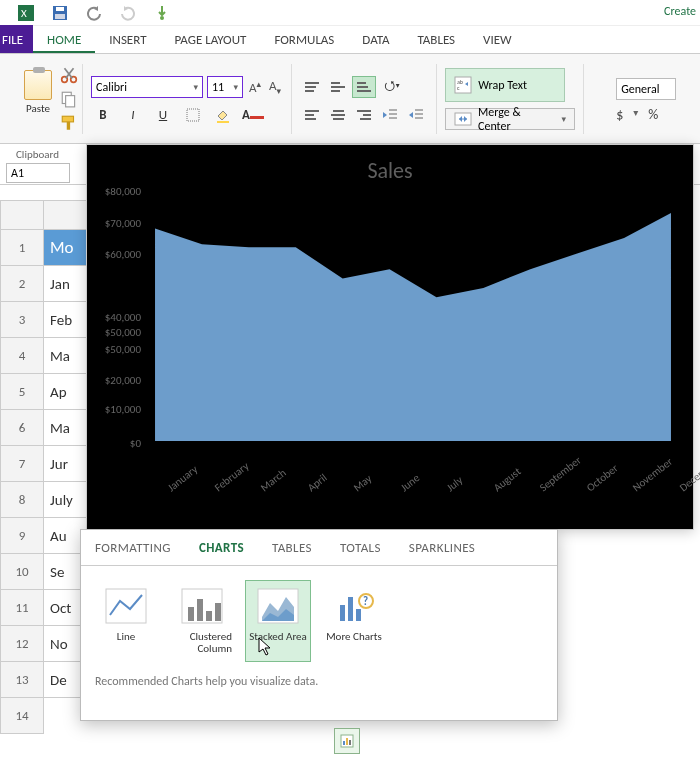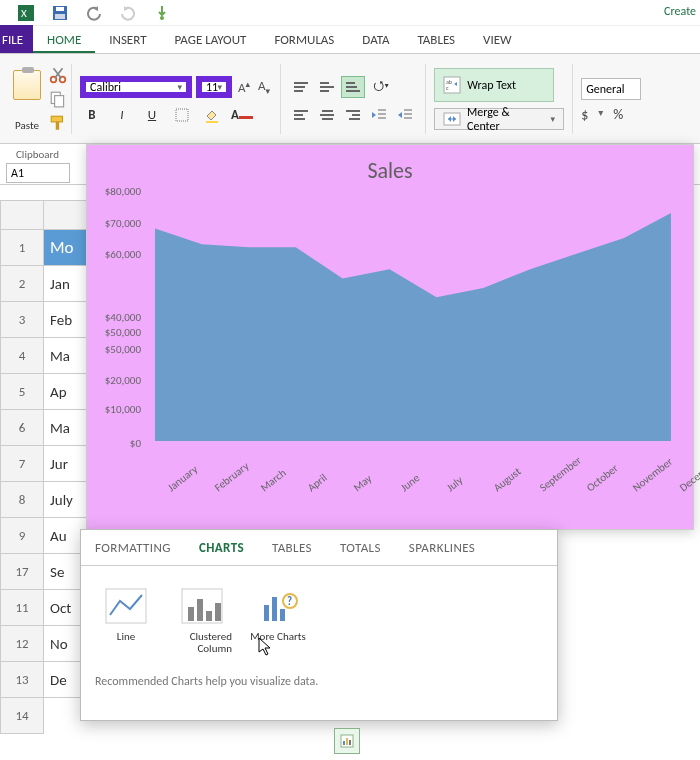--- a/index.html
+++ b/index.html
@@ -17,56 +17,56 @@
   .ribbon { height: 90px; background:#f7f7f7; border-bottom:1px solid #ccc; display:flex; align-items:center; position:relative; }
   .paste-btn { display:flex; flex-direction:column; align-items:center; gap:2px; }
   .paste-icon { width:28px; height:30px; border:1px solid #d5a24a; background:linear-gradient(#fff9ea,#fbe9b6); border-radius:2px; position:relative;}
   .paste-icon::before{content:""; position:absolute; top:-4px; left:8px; width:12px; height:6px; background:#b0b0b0; border-radius:2px;}
   .paste-text{ font-size:11px; color:#333;}
   .clip-small { display:flex; flex-direction:column; gap:6px; margin-left:4px;}
   .clip-small .slot{width:18px;height:18px;}
   .ribbon-sep{width:1px;height:70px;background:#ddd;margin:0 4px;}
   .font-group { display:flex; flex-direction:column; gap:6px; padding:4px 4px 0 4px;}
   .font-row{display:flex; gap:4px; align-items:center;}
-  .combo { height:22px; border:6px solid #6d28d9; background:#fff; font-size:12px; display:flex;align-items:center; padding:0 4px; position:relative;}
+  .combo { height:22px; border:1px solid #6d28d9; background:#fff; font-size:12px; display:flex;align-items:center; padding:0 4px; position:relative;}
   .combo.font{width:112px;}
   .combo.size{width:36px;}
   .combo::after{content:"\25BE"; position:absolute; right:4px; font-size:9px; color:#666;}
   .aA {font-size:13px; color:#555; padding:0 2px;}
   .style-row{display:flex; gap:6px; align-items:center;}
   .btn-sq{width:24px;height:22px;border:1px solid transparent;display:flex;align-items:center;justify-content:center;font-size:13px;color:#333;}
   .btn-sq.bold{font-weight:bold;}
   .btn-sq.italic{font-style:italic;}
   .btn-sq.under{text-decoration:underline;}
   .align-group{display:flex;flex-direction:column;gap:6px;padding:4px 4px 0 4px;}
   .align-row{display:flex;gap:2px;}
   .align-btn{width:24px;height:22px;border:1px solid transparent;display:flex;flex-direction:column;justify-content:center;gap:2px;padding:4px;}
   .align-btn.on{background:#c7e8cf;border:1px solid #7fbf8f;}
   .line{height:2px;background:#666;}
   .line.s{width:60%;} .line.m{width:80%;} .line.l{width:100%;}
   .wrap-group{display:flex;flex-direction:column;gap:6px;padding:4px;}
   .wrap-btn{height:34px;border:1px solid #a8cbb2;background:#d7f0de;display:flex;align-items:center;gap:6px;padding:0 8px;font-size:12px;width:120px;}
   .merge-btn{height:22px;border:1px solid #bbb;background:#f3f3f3;display:flex;align-items:center;gap:6px;padding:0 8px;font-size:12px;width:130px;}
-  .num-group{display:flex;flex-direction:column;gap:6px;padding:4px 4px 0 4px;align-items:flex-start;}
+  .num-group{display:flex;flex-direction:column;gap:6px;padding:4px 4px 0 4px;align-items:flex-start;margin-left:24px;}
   .general{height:22px;border:1px solid #bbb;background:#fff;font-size:12px;width:60px;padding:0 4px;display:flex;align-items:center;}
   .sym-row{display:flex;gap:10px;font-size:14px;color:#444;}
   
   .namebar{height:24px;display:flex;align-items:center;border-bottom:1px solid #ccc;margin-top:24px;}
   .namebox{width:64px;height:20px;border:1px solid #bbb;margin-left:6px;font-size:12px;display:flex;align-items:center;padding:0 4px;}
   
   .grid-area{position:absolute;top:200px;left:0;width:700px;height:560px;}
   .rowhdr-col{position:absolute;left:0;top:0;width:44px;}
   .corner{height:30px;border:1px solid #ccc;background:#f3f3f3;}
   .rowhdr{height:36px;border:1px solid #ccc;border-top:none;background:#f3f3f3;display:flex;align-items:center;justify-content:center;font-size:13px;color:#666;}
   .colA{position:absolute;left:44px;top:0;width:140px;}
   .coltop{height:30px;border:1px solid #ccc;border-left:none;background:#f3f3f3;}
   .cellA{height:36px;border:1px solid #ccc;border-top:none;border-left:none;display:flex;align-items:center;padding:0 6px;font-size:15px;color:#333;white-space:nowrap;overflow:hidden;}
   .cellA.header{background:#5a9bd5;color:#fff;font-size:17px;}
   
-  .chart-overlay{position:absolute;left:86px;top:144px;width:608px;height:386px;background:#f0abfc;border:1px solid #ccc;box-shadow:0 2px 12px rgba(0,0,0,0.2);z-index:4;}
+  .chart-overlay{position:absolute;left:86px;top:144px;width:608px;height:386px;background:#000000;border:1px solid #ccc;box-shadow:0 2px 12px rgba(0,0,0,0.2);z-index:4;}
   .chart-title{text-align:center;font-size:22px;color:#5f5f5f;padding:12px 0 6px 0;font-weight:400;}
   .chart-body{position:absolute;left:60px;right:14px;top:46px;bottom:88px;}
   .y-axis{position:absolute;left:0;top:46px;bottom:88px;width:60px;}
   .y-tick{position:absolute;right:6px;font-size:11px;color:#666;transform:translateY(-50%);}
   .x-axis{position:absolute;left:60px;right:14px;bottom:4px;height:80px;}
   .x-tick{position:absolute;bottom:28px;font-size:11px;color:#666;transform:rotate(-38deg);transform-origin:left top;}
   svg.area{width:100%;height:100%;}
   
   .qa-bubble{position:absolute;left:80px;top:529px;width:478px;height:192px;background:#fff;border:1px solid #bbb;box-shadow:0 4px 16px rgba(0,0,0,0.25);z-index:5;}
   .qa-tabs{display:flex;gap:0;border-bottom:1px solid #ccc;}
@@ -131,21 +131,21 @@
   <div class="tab">INSERT</div>
   <div class="tab">PAGE LAYOUT</div>
   <div class="tab">FORMULAS</div>
   <div class="tab">DATA</div>
   <div class="tab">TABLES</div>
   <div class="tab">VIEW</div>
 </div>
 
 <div class="ribbon">
   <div style="display:flex;">
-    <div class="paste-btn" style="margin:4px 4px 0 13px;justify-content:space-between;">
+    <div class="paste-btn" style="margin:4px 4px 0 24px;">
       <div class="paste-icon"></div>
       <div class="paste-text">Paste</div>
     </div>
     <div class="clip-small">
       <span class="slot"><svg viewBox="0 0 16 16">
             <circle cx="4" cy="12" r="2.5" fill="none" stroke="#cc5c2f" stroke-width="1.5"></circle>
             <circle cx="12" cy="12" r="2.5" fill="none" stroke="#cc5c2f" stroke-width="1.5"></circle>
             <line x1="5" y1="11" x2="12" y2="2" stroke="#888" stroke-width="1.5"></line>
             <line x1="11" y1="11" x2="4" y2="2" stroke="#888" stroke-width="1.5"></line>
           </svg></span>
@@ -292,21 +292,21 @@
     <div id="rowhdrs">
         <div class="rowhdr">1</div>
         <div class="rowhdr">2</div>
         <div class="rowhdr">3</div>
         <div class="rowhdr">4</div>
         <div class="rowhdr">5</div>
         <div class="rowhdr">6</div>
         <div class="rowhdr">7</div>
         <div class="rowhdr">8</div>
         <div class="rowhdr">9</div>
-        <div class="rowhdr">17</div>
+        <div class="rowhdr">10</div>
         <div class="rowhdr">11</div>
         <div class="rowhdr">12</div>
         <div class="rowhdr">13</div>
         <div class="rowhdr">14</div>
       </div>
   </div>
   <div class="colA">
     <div class="coltop"></div>
     <div class="cellA header">Mo</div>
     <div id="colAvals">
@@ -381,20 +381,28 @@
       <div class="qa-opt">
         <div class="qa-icon"><svg width="44" height="38">
             <rect x="2" y="2" width="40" height="34" fill="#fff" stroke="#ccc"></rect>
             <rect x="8" y="20" width="6" height="14" fill="#888"></rect>
             <rect x="17" y="12" width="6" height="22" fill="#888"></rect>
             <rect x="26" y="24" width="6" height="10" fill="#888"></rect>
             <rect x="35" y="16" width="6" height="18" fill="#888"></rect>
           </svg></div>
         <div class="lbl">Clustered Column</div>
       </div>
+      <div class="qa-opt sel">
+        <div class="qa-icon"><svg width="44" height="38">
+            <rect x="2" y="2" width="40" height="34" fill="#fff" stroke="#ccc"></rect>
+            <polygon points="6,30 14,16 22,24 30,10 38,20 38,34 6,34" fill="#9ab8d4"></polygon>
+            <polygon points="6,34 14,26 22,30 30,22 38,28 38,34" fill="#6d9dcb"></polygon>
+          </svg></div>
+        <div class="lbl">Stacked Area</div>
+      </div>
       <div class="qa-opt">
         <div class="qa-icon"><svg width="44" height="38">
             <rect x="8" y="18" width="5" height="16" fill="#5b8cc6"></rect>
             <rect x="16" y="10" width="5" height="24" fill="#5b8cc6"></rect>
             <rect x="24" y="22" width="5" height="12" fill="#5b8cc6"></rect>
             <circle cx="34" cy="14" r="7" fill="#fff" stroke="#e6b84c" stroke-width="2"></circle>
             <text x="31" y="18" font-size="11" fill="#4a7ab0" font-weight="bold">?</text>
           </svg></div>
         <div class="lbl">More Charts</div>
       </div>

